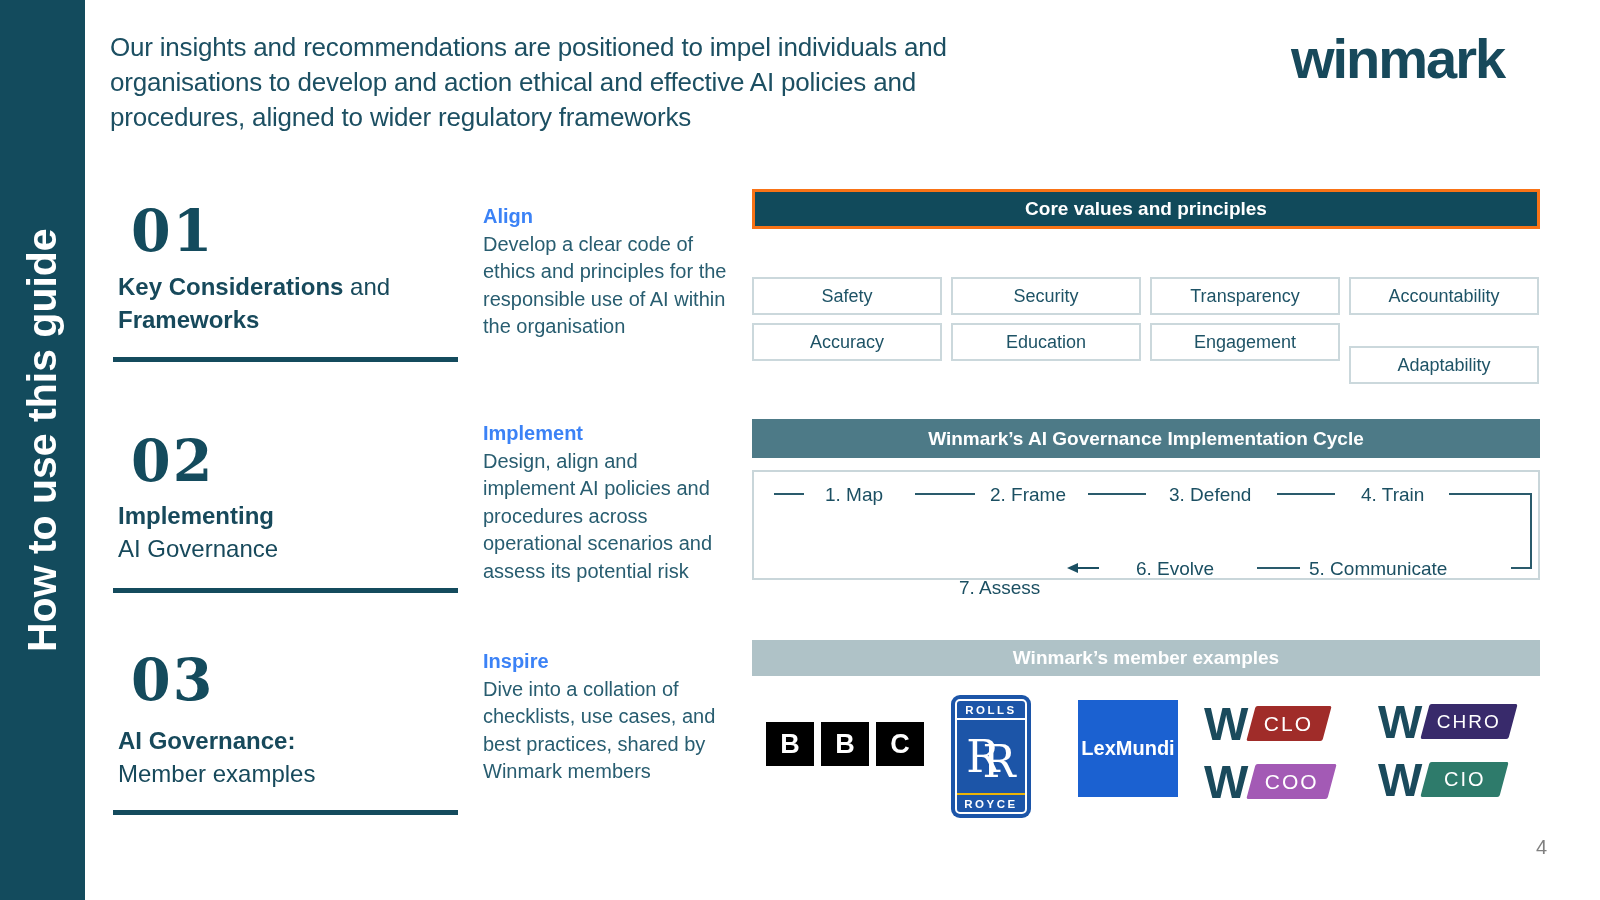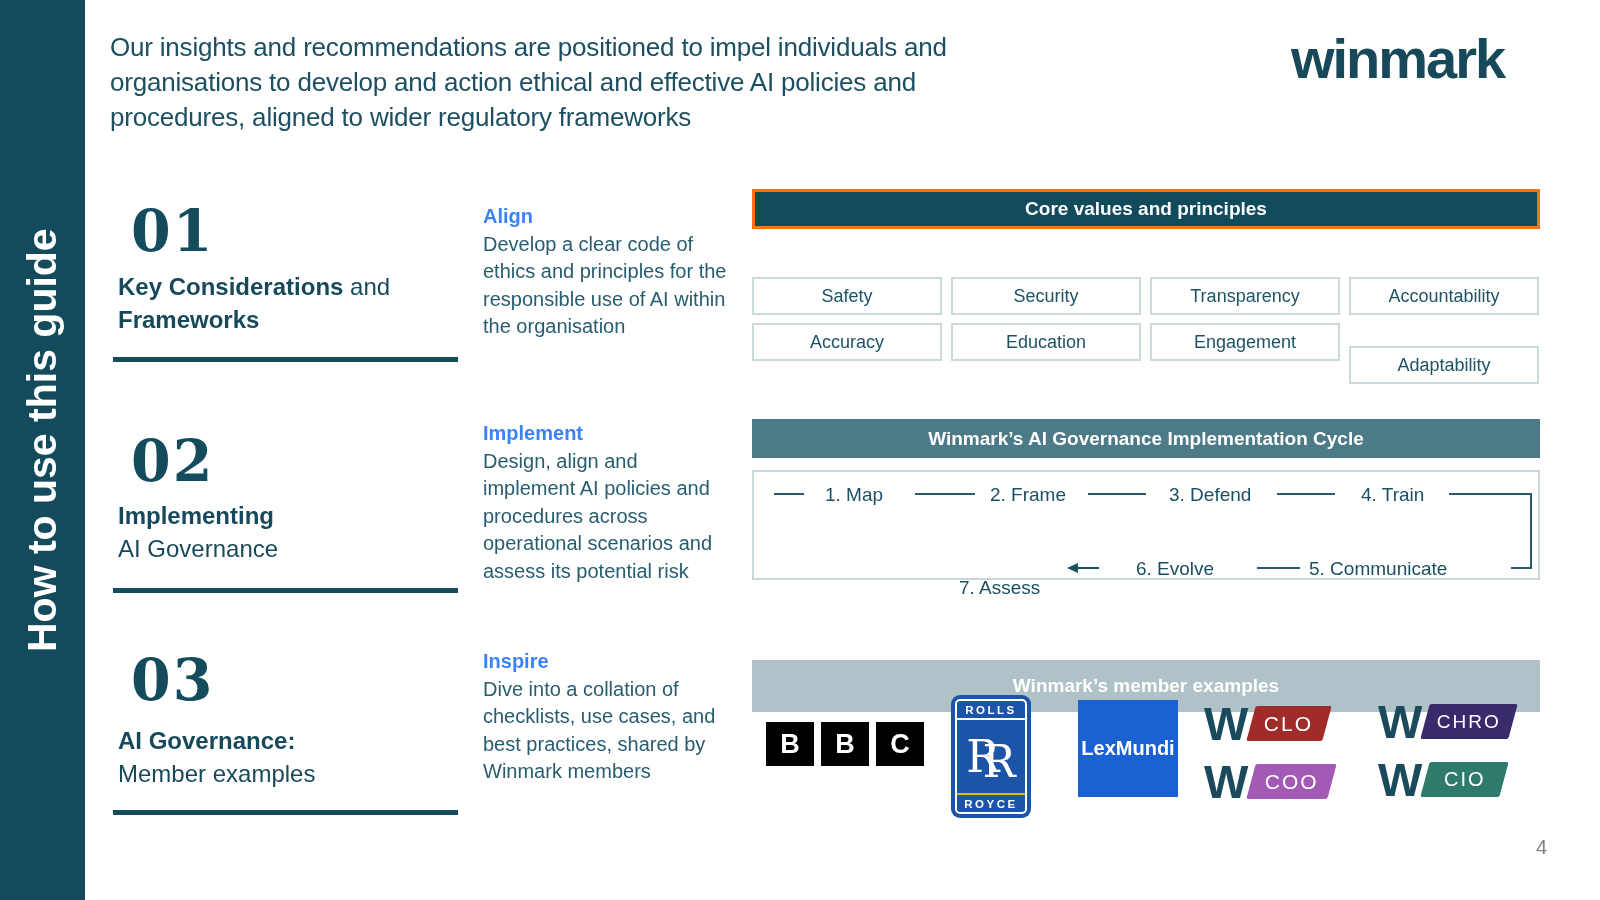--- a/index.html
+++ b/index.html
@@ -36,21 +36,21 @@
   
   .desc { position:absolute; left:483px; width:252px; color:#285D70; font-size:20px; line-height:27.5px; }
   .desc .lbl { font-weight:700; color:#3b82f6; display:block; }
   .desc1 { top:203px; } .desc2 { top:420px; } .desc3 { top:648px; }
 
   
   .pheader { position:absolute; left:752px; width:788px; display:flex; align-items:center;
              justify-content:center; color:#ffffff; font-size:19px; font-weight:700; }
   .ph1 { top:189px; height:40px; background:#114A5B; border:3px solid #f97316; }
   .ph2 { top:419px; height:39px; background:#4D7A87; }
-  .ph3 { top:660px; height:52px; background:#AFC2C7; }
+  .ph3 { top:640px; height:36px; background:#AFC2C7; }
 
   .subtitle { position:absolute; left:752px; top:238px; width:788px; text-align:center;
               color:#1C4F62; font-size:17px; font-style:italic; }
 
   .vbox { position:absolute; width:190px; height:38px; background:#ffffff;
           border:2px solid #CBD8DC; display:flex; align-items:center; justify-content:center;
           color:#1E5366; font-size:18px; }
 
   
   .cyclebox { position:absolute; left:752px; top:470px; width:788px; height:110px;

